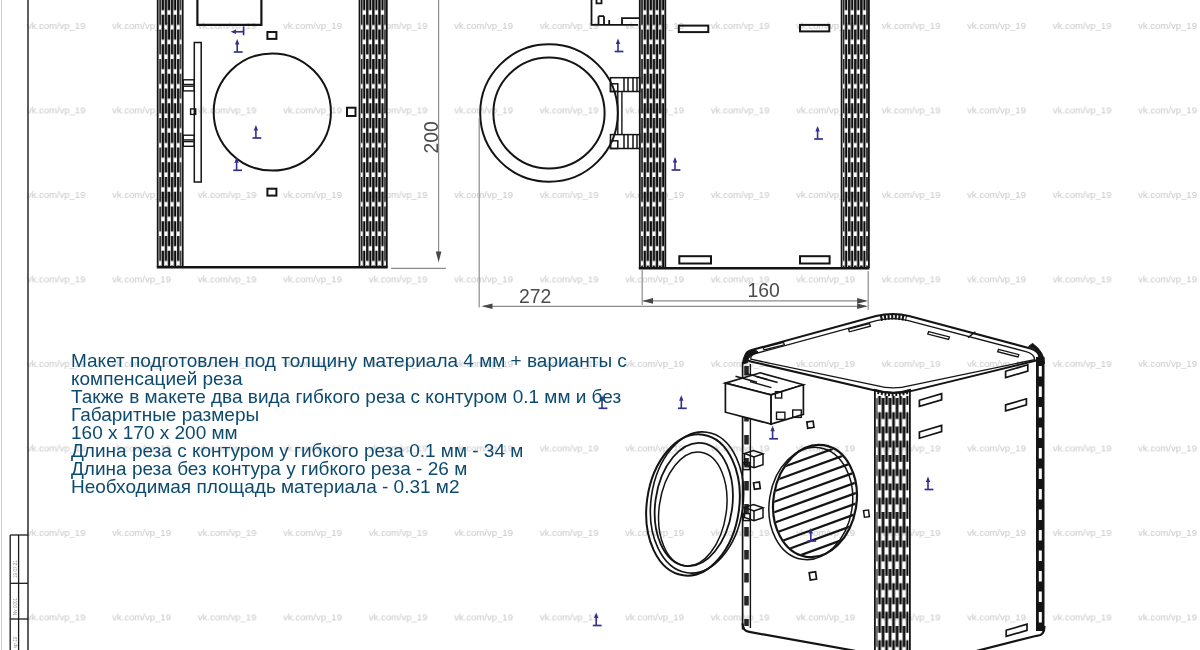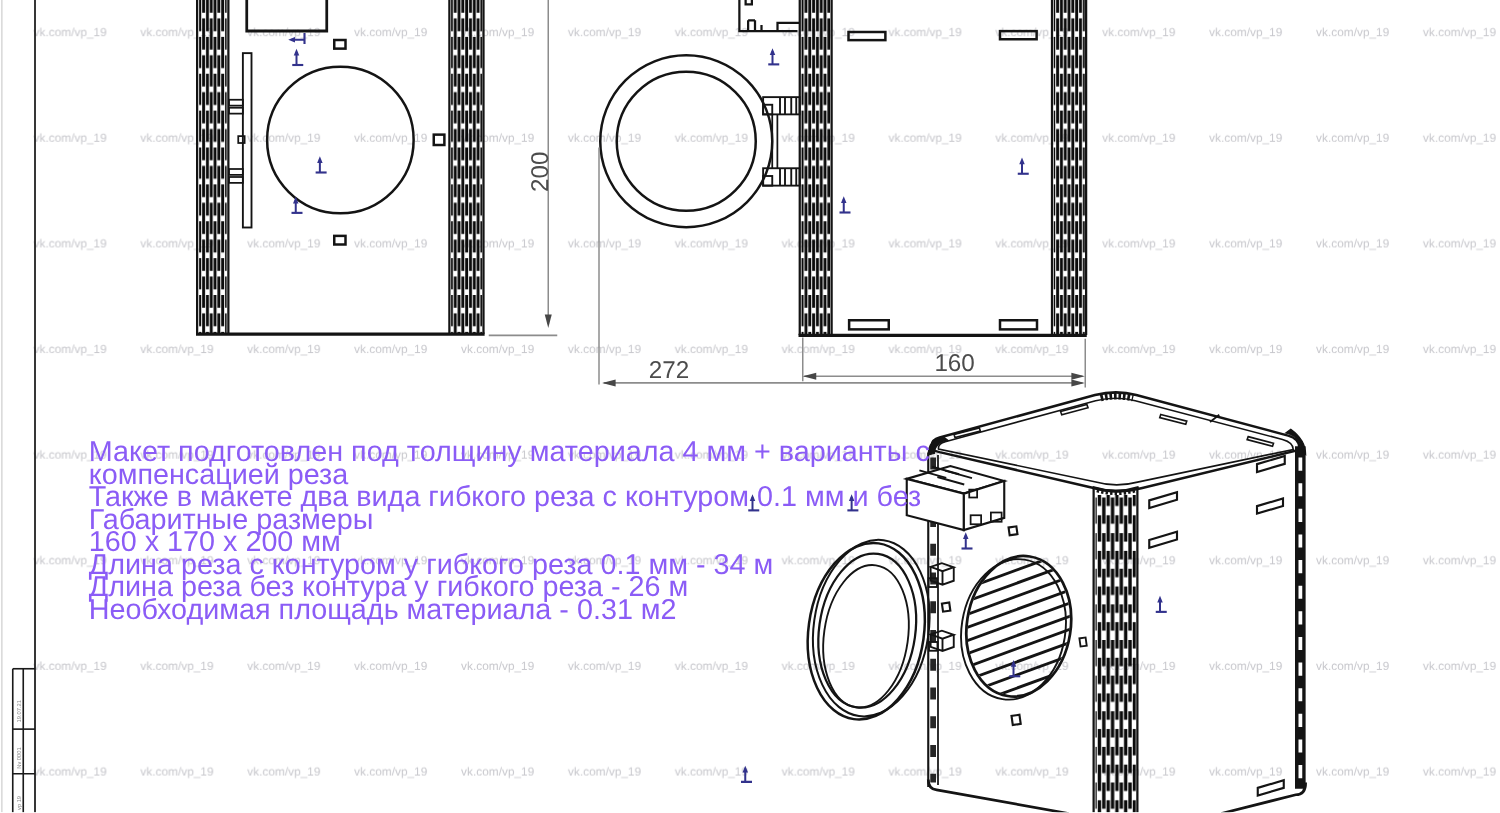--- a/index.html
+++ b/index.html
@@ -1,18 +1,18 @@
 <!DOCTYPE html>
 <html><head>
 <meta charset="utf-8">
 <style>
 html,body{margin:0;padding:0;background:#fff;}
 .page{position:relative;width:1200px;height:650px;background:#ffffff;overflow:hidden;font-family:"Liberation Sans",sans-serif;}
 svg{position:absolute;left:0;top:0;}
-.txt{position:absolute;left:71px;top:351.8px;font-size:23px;line-height:18.05px;color:#8b5cf6;white-space:pre;}
+.txt{position:absolute;left:71px;top:351.8px;font-size:19px;line-height:18.05px;color:#0c4a6e;white-space:pre;}
 </style>
 </head>
 <body>
 <div class="page">
 <svg width="1200" height="650" viewBox="0 0 1200 650">
 <defs>
 <pattern id="wm" x="26.8" y="17" width="85.5" height="84.5" patternUnits="userSpaceOnUse">
 <text x="0" y="12" font-size="9.5" fill="#c7c7cc" font-family="Liberation Sans,sans-serif">vk.com/vp_19</text>
 </pattern>
 <pattern id="hp" x="0" y="0" width="6.1" height="29.5" patternUnits="userSpaceOnUse">

